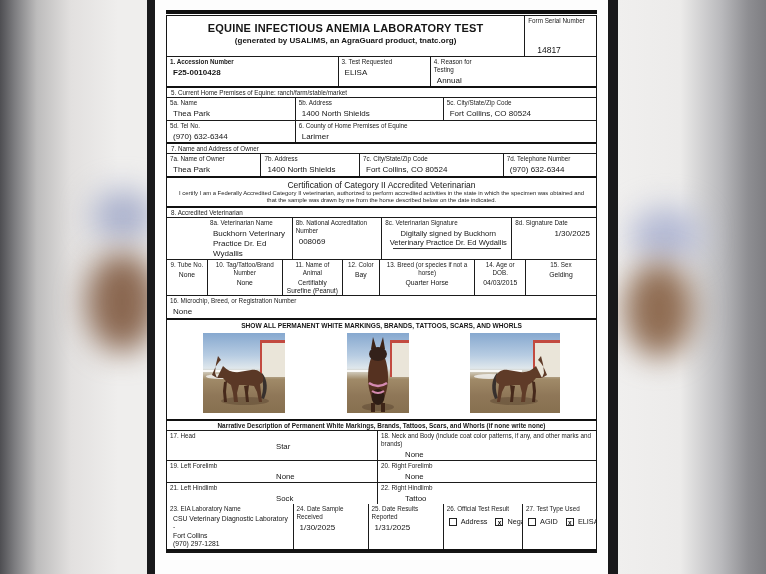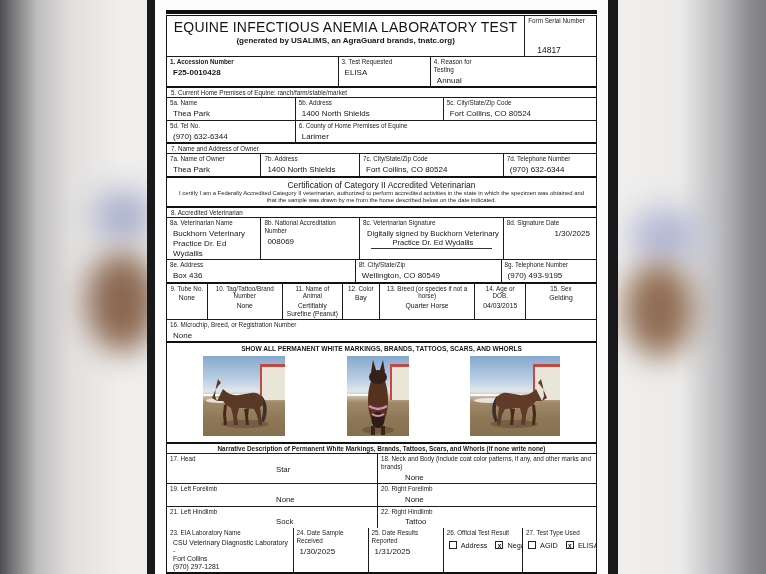--- a/index.html
+++ b/index.html
@@ -34,39 +34,39 @@
   .lbl { display:block; font-size:6.3px; line-height:1.25; color:#222; }
   .val { display:block; font-size:8px; line-height:1.2; padding:2px 0 0 3px; }
   .val.center { text-align:center; padding-left:0; }
   .val.right { text-align:right; padding-right:3px; }
   .val.small { font-size:6.8px; }
   .val.pre { white-space:pre-line; }
   .sec { font-size:6.3px; padding:1px 4px; border-bottom:1px solid #1b1b1b; color:#222; }
 
   .title-row { min-height:20px; }
   .title-cell { width:83.5%; text-align:center; padding:2px 2px 1px 2px; }
-  .title-main { font-size:14px; font-weight:normal; letter-spacing:.2px;margin-top:19px; }
+  .title-main { font-size:11px; font-weight:bold; letter-spacing:.2px;margin-top:19px; }
   .title-sub { font-size:8px; font-weight:bold; }
   .serial-cell { width:16.5%; }
   .serial-cell .val { padding-left:9px; font-size:8.5px;margin-top:18px; }
 
   .r1 .cell:nth-child(1){width:40%;font-weight:bold;} .r1 .cell:nth-child(2){width:21.5%;}
   .r1 .cell:nth-child(3){width:11.5%;} .r1 .cell:nth-child(4){width:27%;}
   .r1 { min-height:24px; }
   .r5a .cell:nth-child(1){width:30%;} .r5a .cell:nth-child(2){width:34.5%;}
   .r5a .cell:nth-child(3){width:35.5%;} .r5a{min-height:20px;}
   .r5d .cell:nth-child(1){width:30%;} .r5d .cell:nth-child(2){width:70%;} .r5d{min-height:20px;}
   .r7 .cell:nth-child(1){width:22%;} .r7 .cell:nth-child(2){width:23%;}
   .r7 .cell:nth-child(3){width:33.5%;} .r7 .cell:nth-child(4){width:21.5%;} .r7{min-height:20px;}
 
   .cert { text-align:center; border-bottom:2px solid #111; padding:2px 8px 2px 8px; }
   .cert-title { font-size:8.5px; font-weight:normal; }
   .cert-text { font-size:5.9px; line-height:1.25; color:#222; }
 
-  .r8 .cell:nth-child(1){width:22%;} .r8 .cell:nth-child(2){width:23%;}
+  .r8 .cell:nth-child(1){width:22%;margin-left:40px;} .r8 .cell:nth-child(2){width:23%;}
   .r8 .cell:nth-child(3){width:33.5%;} .r8 .cell:nth-child(4){width:21.5%;} .r8{min-height:27px;}
   .sig-val { font-size:7.6px; text-align:center; padding-top:2px; }
   .sig-line { border-bottom:1px solid #333; width:88%; margin:0 auto; }
   .r8e .cell:nth-child(1){width:44%;} .r8e .cell:nth-child(2){width:34%;}
   .r8e .cell:nth-child(3){width:22%;} .r8e{min-height:20px;}
 
   .r9 { min-height:25px; }
   .r9 .cell { text-align:center; }
   .r9 .lbl { text-align:center; }
   .r9 .cell:nth-child(1){width:9.5%;} .r9 .cell:nth-child(2){width:17.5%;}
@@ -123,21 +123,21 @@
   <div class="bar r"></div>
 
   <div class="page">
     <div class="topbar"></div>
 
     <div class="form">
 
       <div class="row title-row">
         <div class="cell title-cell">
           <span class="title-main">EQUINE INFECTIOUS ANEMIA LABORATORY TEST</span>
-          <span class="title-sub" style="display:block">(generated by USALIMS, an AgraGuard brands, tnatc.org)</span>
+          <span class="title-sub" style="display:block">(generated by USALIMS, an AgraGuard product, tnatc.org)</span>
         </div>
         <div class="cell last serial-cell">
           <span class="lbl">Form Serial Number</span>
           <span class="val">14817</span>
         </div>
       </div>
 
       <div class="row r1 thickb">
         <div class="cell">
           <span class="lbl">1. Accession Number</span>
@@ -222,34 +222,20 @@
           <span class="lbl">8c. Veterinarian Signature</span>
           <span class="val sig-val">Digitally signed by Buckhorn Veterinary Practice Dr. Ed Wydallis</span>
           <div class="sig-line"></div>
         </div>
         <div class="cell last">
           <span class="lbl">8d. Signature Date</span>
           <span class="val right">1/30/2025</span>
         </div>
       </div>
 
-      <div class="row r8e thickb">
-        <div class="cell">
-          <span class="lbl">8e. Address</span>
-          <span class="val">Box 436</span>
-        </div>
-        <div class="cell">
-          <span class="lbl">8f. City/State/Zip</span>
-          <span class="val">Wellington, CO 80549</span>
-        </div>
-        <div class="cell last">
-          <span class="lbl">8g. Telephone Number</span>
-          <span class="val">(970) 493-9195</span>
-        </div>
-      </div>
 
       <div class="row r9">
         <div class="cell">
           <span class="lbl">9. Tube No.</span>
           <span class="val center">None</span>
         </div>
         <div class="cell">
           <span class="lbl">10. Tag/Tattoo/Brand Number</span>
           <span class="val center">None</span>
         </div>

